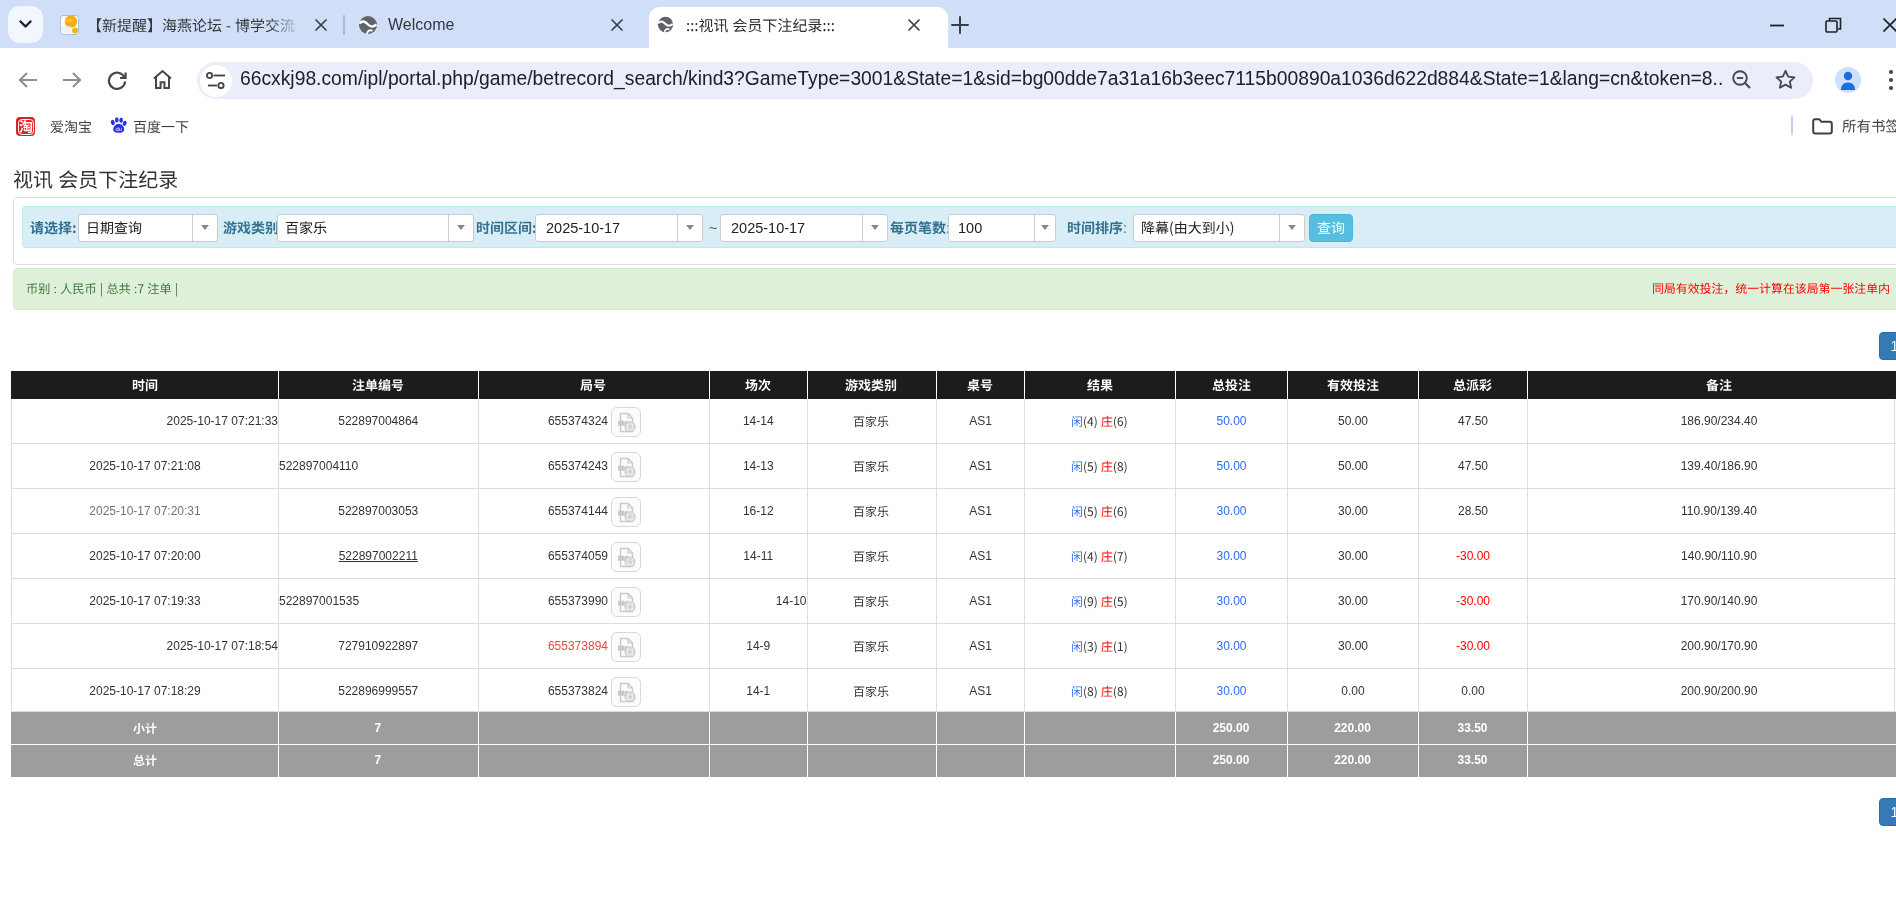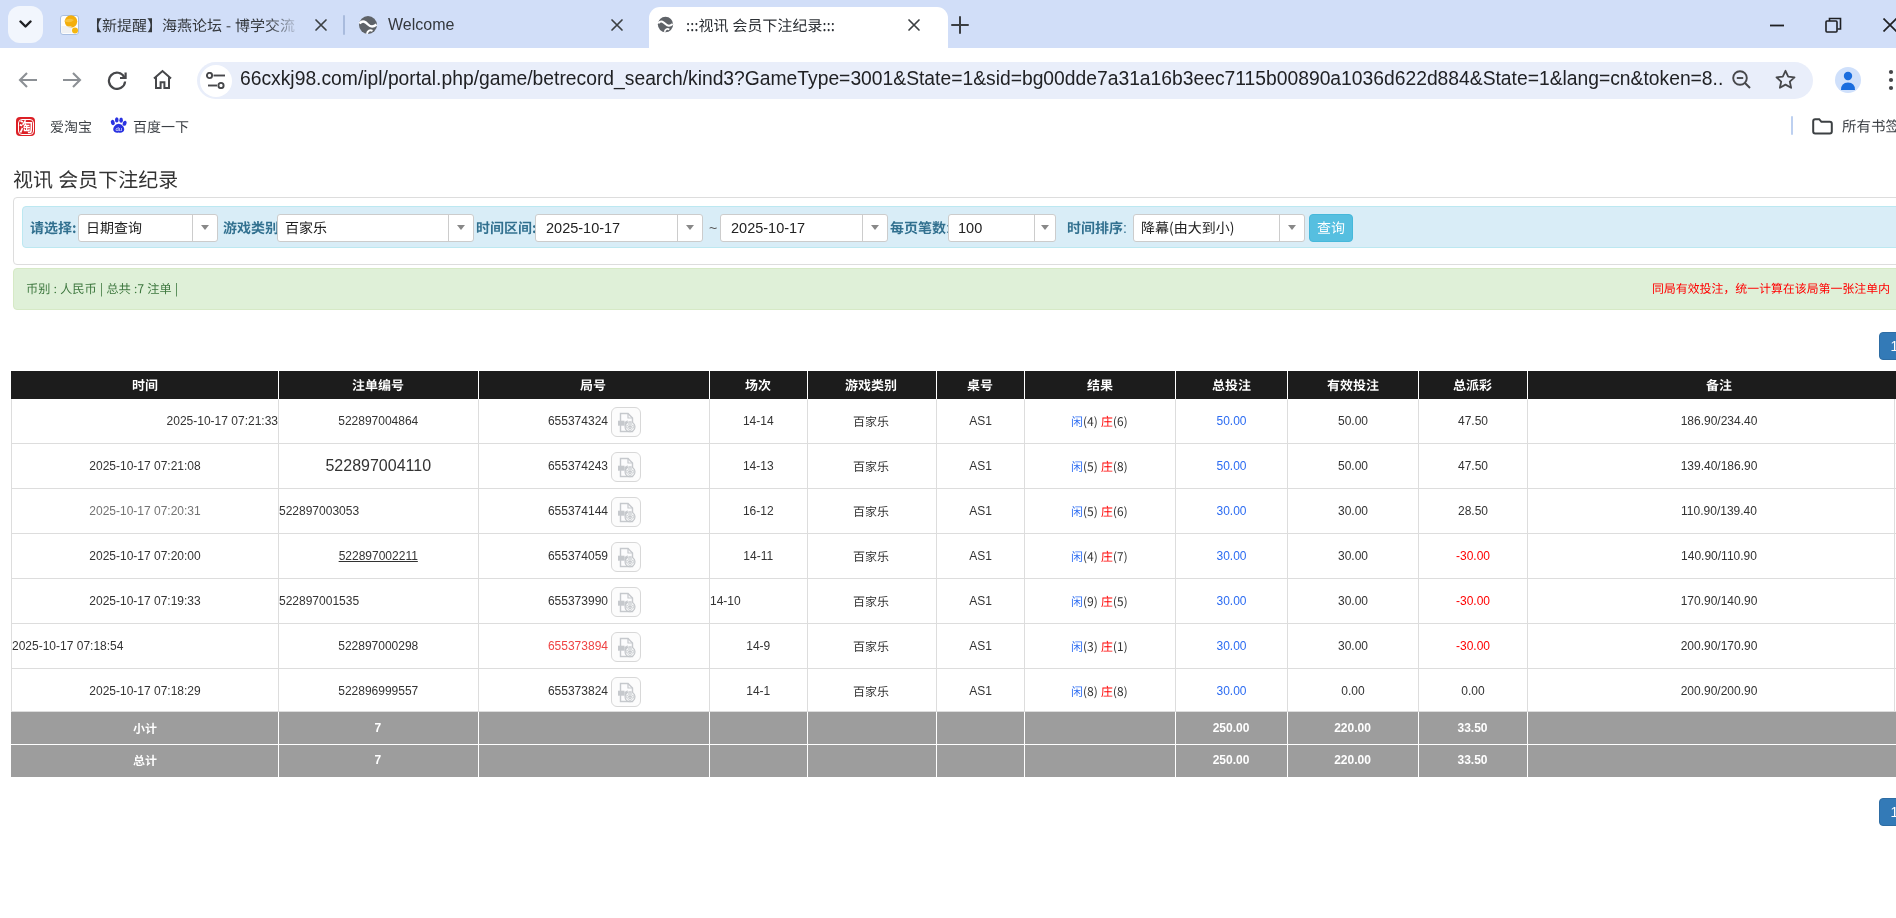--- a/index.html
+++ b/index.html
@@ -732,21 +732,21 @@
           <use href="#gr0029" x="4384"></use>
         </g>
       </g>
     </g>
   </svg>
 <div style="position:absolute;left:1176px;top:399px;width:111px;height:44px;line-height:44px;text-align:center;font-size:12px;color:#333;color:#2c6cf2">50.00</div>
 <div style="position:absolute;left:1288px;top:399px;width:130px;height:44px;line-height:44px;text-align:center;font-size:12px;color:#333;">50.00</div>
 <div style="position:absolute;left:1419px;top:399px;width:108px;height:44px;line-height:44px;text-align:center;font-size:12px;color:#333;">47.50</div>
 <div style="position:absolute;left:1528px;top:399px;width:382px;height:44px;line-height:44px;text-align:center;font-size:12px;color:#333;">186.90/234.40</div>
 <div style="position:absolute;left:12px;top:444px;width:266px;height:44px;line-height:44px;text-align:center;font-size:12px;color:#333;">2025-10-17 07:21:08</div>
-<div style="position:absolute;left:279px;top:444px;width:198.5px;height:44px;line-height:44px;text-align:center;font-size:16px;color:#333;">522897004110</div>
+<div style="position:absolute;left:279px;top:444px;width:198.5px;height:44px;line-height:44px;font-size:12px;color:#333;">522897004110</div>
 <div style="position:absolute;left:522px;top:444px;width:86px;height:44px;line-height:44px;text-align:right;font-size:12px;color:#333">655374243</div>
 <div style="position:absolute;left:611px;top:451.5px;width:30px;height:30px;border:1px solid #d8d8d8;border-radius:6px;background:#fcfcfc">
     <svg width="21" height="21" viewBox="0 0 21 21" style="position:absolute;left:4px;top:4px">
       <path d="M4.5 1.5 H12 L16.5 6 V19.5 H4.5 Z" fill="#fcfcfd" stroke="#c6c9cd" stroke-width="1.4"></path>
       <path d="M12 1.5 V6 H16.5" fill="none" stroke="#c6c9cd" stroke-width="1.2"></path>
       <path d="M2 8.7 h6.5 v5 H2 z" fill="#c6c9cd"></path>
       <path d="M8.5 10 l3.2-1.8 v7 l-3.2-1.8z" fill="#c6c9cd"></path>
       <circle cx="14" cy="14.8" r="5" fill="#f4f5f6" stroke="#c2c5c9" stroke-width="1.1"></circle>
       <circle cx="14" cy="14.8" r="1" fill="#c2c5c9"></circle>
       <circle cx="14" cy="12" r="1.3" fill="none" stroke="#c2c5c9" stroke-width="0.8"></circle>
@@ -788,21 +788,21 @@
           <use href="#gr0029" x="4384"></use>
         </g>
       </g>
     </g>
   </svg>
 <div style="position:absolute;left:1176px;top:444px;width:111px;height:44px;line-height:44px;text-align:center;font-size:12px;color:#333;color:#2c6cf2">50.00</div>
 <div style="position:absolute;left:1288px;top:444px;width:130px;height:44px;line-height:44px;text-align:center;font-size:12px;color:#333;">50.00</div>
 <div style="position:absolute;left:1419px;top:444px;width:108px;height:44px;line-height:44px;text-align:center;font-size:12px;color:#333;">47.50</div>
 <div style="position:absolute;left:1528px;top:444px;width:382px;height:44px;line-height:44px;text-align:center;font-size:12px;color:#333;">139.40/186.90</div>
 <div style="position:absolute;left:12px;top:489px;width:266px;height:44px;line-height:44px;text-align:center;font-size:12px;color:#737373;">2025-10-17 07:20:31</div>
-<div style="position:absolute;left:279px;top:489px;width:198.5px;height:44px;line-height:44px;font-size:12px;color:#333;">522897003053</div>
+<div style="position:absolute;left:279px;top:489px;width:198.5px;height:44px;line-height:44px;text-align:center;font-size:12px;color:#333;">522897003053</div>
 <div style="position:absolute;left:522px;top:489px;width:86px;height:44px;line-height:44px;text-align:right;font-size:12px;color:#333">655374144</div>
 <div style="position:absolute;left:611px;top:496.5px;width:30px;height:30px;border:1px solid #d8d8d8;border-radius:6px;background:#fcfcfc">
     <svg width="21" height="21" viewBox="0 0 21 21" style="position:absolute;left:4px;top:4px">
       <path d="M4.5 1.5 H12 L16.5 6 V19.5 H4.5 Z" fill="#fcfcfd" stroke="#c6c9cd" stroke-width="1.4"></path>
       <path d="M12 1.5 V6 H16.5" fill="none" stroke="#c6c9cd" stroke-width="1.2"></path>
       <path d="M2 8.7 h6.5 v5 H2 z" fill="#c6c9cd"></path>
       <path d="M8.5 10 l3.2-1.8 v7 l-3.2-1.8z" fill="#c6c9cd"></path>
       <circle cx="14" cy="14.8" r="5" fill="#f4f5f6" stroke="#c2c5c9" stroke-width="1.1"></circle>
       <circle cx="14" cy="14.8" r="1" fill="#c2c5c9"></circle>
       <circle cx="14" cy="12" r="1.3" fill="none" stroke="#c2c5c9" stroke-width="0.8"></circle>
@@ -916,21 +916,21 @@
       <path d="M2 8.7 h6.5 v5 H2 z" fill="#c6c9cd"></path>
       <path d="M8.5 10 l3.2-1.8 v7 l-3.2-1.8z" fill="#c6c9cd"></path>
       <circle cx="14" cy="14.8" r="5" fill="#f4f5f6" stroke="#c2c5c9" stroke-width="1.1"></circle>
       <circle cx="14" cy="14.8" r="1" fill="#c2c5c9"></circle>
       <circle cx="14" cy="12" r="1.3" fill="none" stroke="#c2c5c9" stroke-width="0.8"></circle>
       <circle cx="14" cy="17.6" r="1.3" fill="none" stroke="#c2c5c9" stroke-width="0.8"></circle>
       <circle cx="11.3" cy="14.8" r="1.3" fill="none" stroke="#c2c5c9" stroke-width="0.8"></circle>
       <circle cx="16.7" cy="14.8" r="1.3" fill="none" stroke="#c2c5c9" stroke-width="0.8"></circle>
     </svg>
   </div>
-<div style="position:absolute;left:710px;top:579px;width:96.5px;height:44px;line-height:44px;text-align:left;font-size:12px;color:#333;">14-10</div>
+<div style="position:absolute;left:710px;top:579px;width:96.5px;height:44px;line-height:44px;text-align:right;font-size:12px;color:#333;">14-10</div>
 <svg style="position:absolute;left:853.2px;top:594.0px;overflow:visible;" width="36.0" height="16.8">
     <g transform="translate(0,12.0)">
       <g transform="scale(0.012000,-0.012000)">
         <g fill="#333">
           <use href="#gr767E" x="0"></use>
           <use href="#gr5BB6" x="1000"></use>
           <use href="#gr4E50" x="2000"></use>
         </g>
       </g>
     </g>
@@ -955,22 +955,22 @@
           <use href="#gr0035" x="3829"></use>
           <use href="#gr0029" x="4384"></use>
         </g>
       </g>
     </g>
   </svg>
 <div style="position:absolute;left:1176px;top:579px;width:111px;height:44px;line-height:44px;text-align:center;font-size:12px;color:#333;color:#2c6cf2">30.00</div>
 <div style="position:absolute;left:1288px;top:579px;width:130px;height:44px;line-height:44px;text-align:center;font-size:12px;color:#333;">30.00</div>
 <div style="position:absolute;left:1419px;top:579px;width:108px;height:44px;line-height:44px;text-align:center;font-size:12px;color:#333;color:#f00">-30.00</div>
 <div style="position:absolute;left:1528px;top:579px;width:382px;height:44px;line-height:44px;text-align:center;font-size:12px;color:#333;">170.90/140.90</div>
-<div style="position:absolute;left:12px;top:624px;width:266px;height:44px;line-height:44px;text-align:left;font-size:12px;color:#333;">2025-10-17 07:18:54</div>
-<div style="position:absolute;left:279px;top:624px;width:198.5px;height:44px;line-height:44px;text-align:center;font-size:12px;color:#333;">522897000298</div>
+<div style="position:absolute;left:12px;top:624px;width:266px;height:44px;line-height:44px;text-align:right;font-size:12px;color:#333;">2025-10-17 07:18:54</div>
+<div style="position:absolute;left:279px;top:624px;width:198.5px;height:44px;line-height:44px;text-align:center;font-size:12px;color:#333;">727910922897</div>
 <div style="position:absolute;left:522px;top:624px;width:86px;height:44px;line-height:44px;text-align:right;font-size:12px;color:#ef4444">655373894</div>
 <div style="position:absolute;left:611px;top:631.5px;width:30px;height:30px;border:1px solid #d8d8d8;border-radius:6px;background:#fcfcfc">
     <svg width="21" height="21" viewBox="0 0 21 21" style="position:absolute;left:4px;top:4px">
       <path d="M4.5 1.5 H12 L16.5 6 V19.5 H4.5 Z" fill="#fcfcfd" stroke="#c6c9cd" stroke-width="1.4"></path>
       <path d="M12 1.5 V6 H16.5" fill="none" stroke="#c6c9cd" stroke-width="1.2"></path>
       <path d="M2 8.7 h6.5 v5 H2 z" fill="#c6c9cd"></path>
       <path d="M8.5 10 l3.2-1.8 v7 l-3.2-1.8z" fill="#c6c9cd"></path>
       <circle cx="14" cy="14.8" r="5" fill="#f4f5f6" stroke="#c2c5c9" stroke-width="1.1"></circle>
       <circle cx="14" cy="14.8" r="1" fill="#c2c5c9"></circle>
       <circle cx="14" cy="12" r="1.3" fill="none" stroke="#c2c5c9" stroke-width="0.8"></circle>

